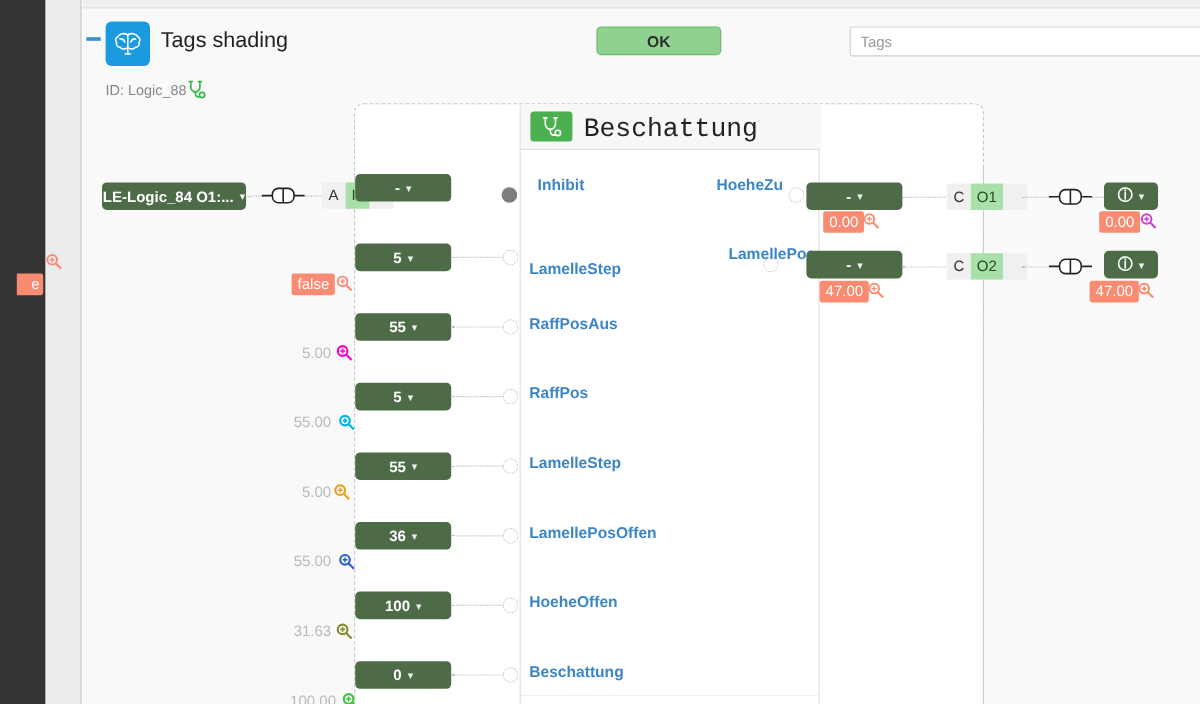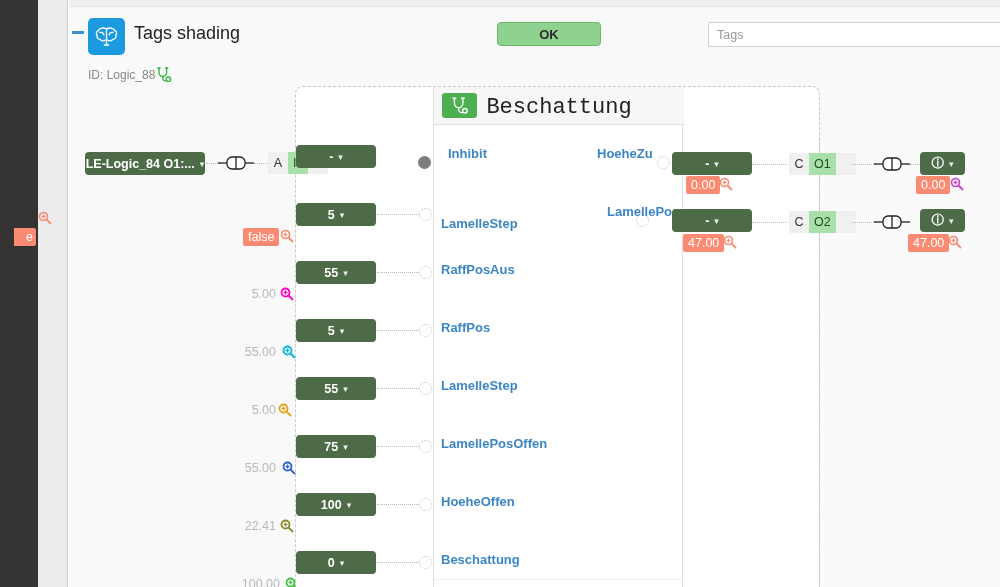--- a/index.html
+++ b/index.html
@@ -344,27 +344,27 @@
 <span class="mag" style="left:282px; top:461px;">
   <svg width="14" height="14" viewBox="0 0 14 14">
       <circle cx="5.5" cy="5.5" r="4" fill="none" stroke="#2b5fd0" stroke-width="1.8"></circle>
       <line x1="8.5" y1="8.5" x2="13" y2="13" stroke="#2b5fd0" stroke-width="1.8"></line>
       <line x1="3.5" y1="5.5" x2="7.5" y2="5.5" stroke="#2b5fd0" stroke-width="1.3"></line>
       <line x1="5.5" y1="3.5" x2="5.5" y2="7.5" stroke="#2b5fd0" stroke-width="1.3"></line>
     </svg>
 </span>
 
 <div class="ddbtn narrow" style="left:296px; top:435px;">
-  <span>75</span>
+  <span>36</span>
   <span class="chev">▾</span>
 </div>
 <div class="dotline" style="left:377px; top:446px; width:48px;"></div>
 <div class="port-circle" style="left:419px; top:440px;"></div>
 <div class="port-label" style="left:441px; top:436px;">LamellePosOffen</div>
-<div class="valtext" style="left:216px; top:519px; width:60px;">22.41</div>
+<div class="valtext" style="left:216px; top:519px; width:60px;">31.63</div>
 <span class="mag" style="left:280px; top:519px;">
   <svg width="14" height="14" viewBox="0 0 14 14">
       <circle cx="5.5" cy="5.5" r="4" fill="none" stroke="#8a8a30" stroke-width="1.8"></circle>
       <line x1="8.5" y1="8.5" x2="13" y2="13" stroke="#8a8a30" stroke-width="1.8"></line>
       <line x1="3.5" y1="5.5" x2="7.5" y2="5.5" stroke="#8a8a30" stroke-width="1.3"></line>
       <line x1="5.5" y1="3.5" x2="5.5" y2="7.5" stroke="#8a8a30" stroke-width="1.3"></line>
     </svg>
 </span>
 
 <div class="ddbtn narrow" style="left:296px; top:493px;">

